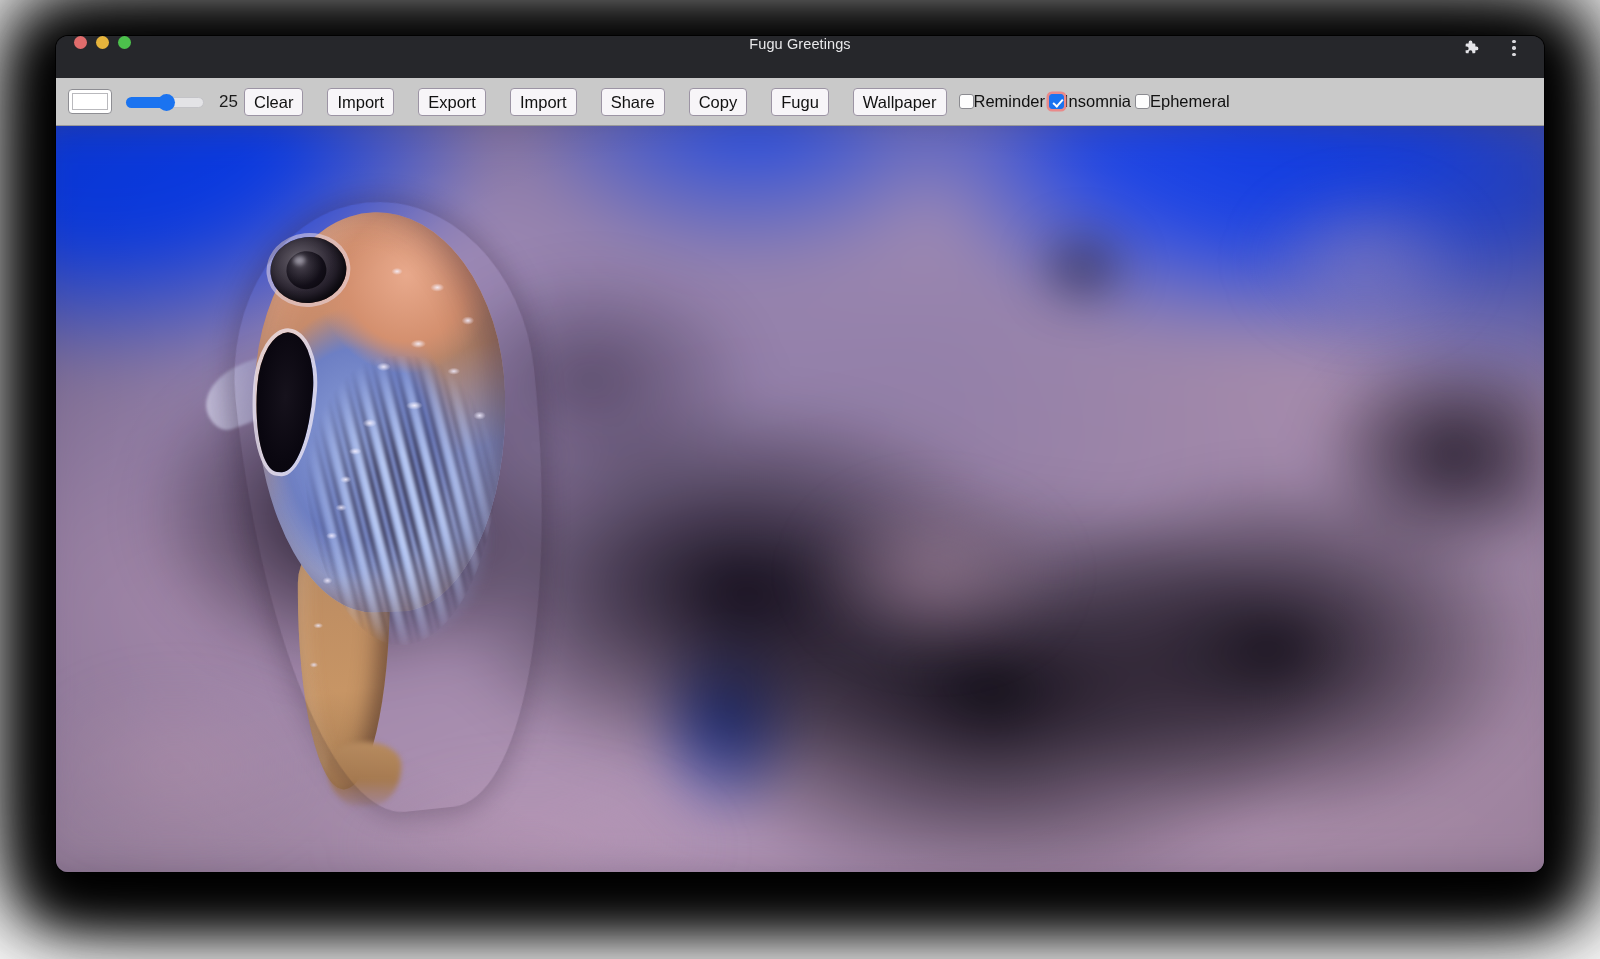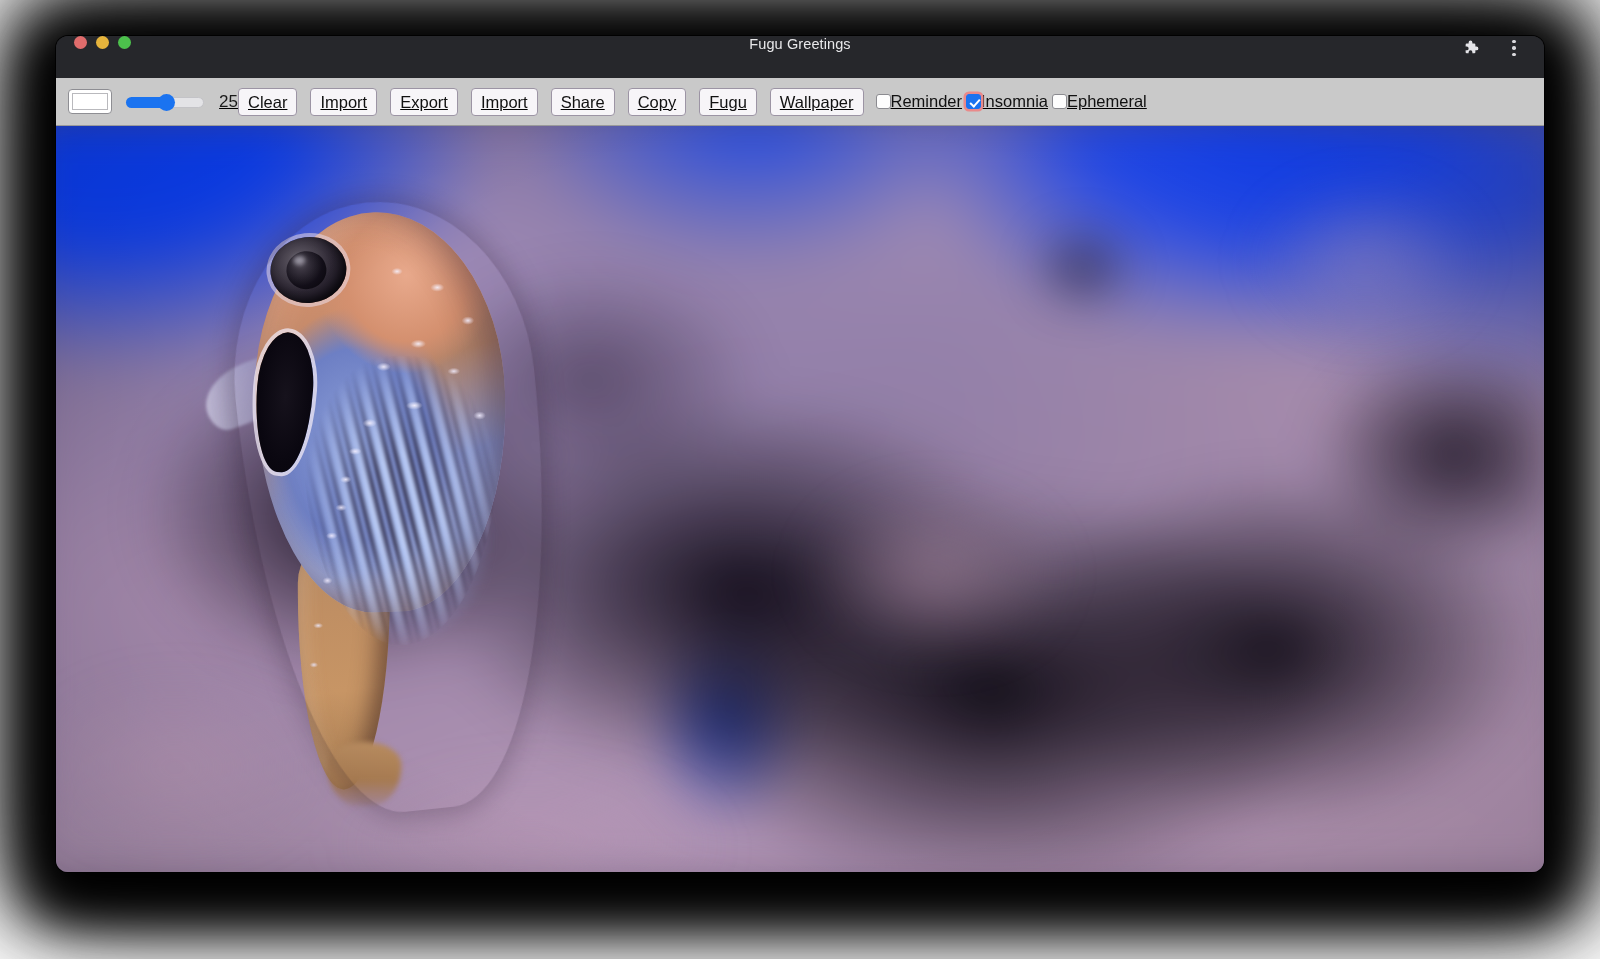--- a/index.html
+++ b/index.html
@@ -94,21 +94,20 @@
 
   
   #toolbar {
     height: 48px;
     background: #c9c9c9;
     display: flex;
     align-items: center;
     gap: 0;
     padding: 0 12px;
     border-bottom: 1px solid #9a9a9a;
-    text-decoration: underline;
   }
 
   #color-swatch {
     width: 44px;
     height: 25px;
     background: #ffffff;
     border: 1px solid #8e8e93;
     border-radius: 4px;
     padding: 3px;
     cursor: pointer;
@@ -161,34 +160,34 @@
 
   #slider-value {
     margin-left: 12px;
     font-size: 17px;
     color: #1a1a1a;
     min-width: 22px;
     text-align: right;
   }
 
   .tb-button {
-    margin-left: 13px;
+    margin-left: 24px;
     height: 28px;
     padding: 0 9px;
     font-family: "Liberation Sans", sans-serif;
     font-size: 16.5px;
     line-height: 26px;
     color: #111111;
     background: #f7f5f8;
     border: 1px solid #9c94a4;
     border-radius: 4px;
     cursor: pointer;
     white-space: nowrap;
   }
-  .tb-button:first-of-type { margin-left: 0; }
+  .tb-button:first-of-type { margin-left: 6px; }
 
   .checks {
     display: flex;
     align-items: center;
     margin-left: 12px;
   }
   .check-item {
     display: flex;
     align-items: center;
     margin-right: 4px;

